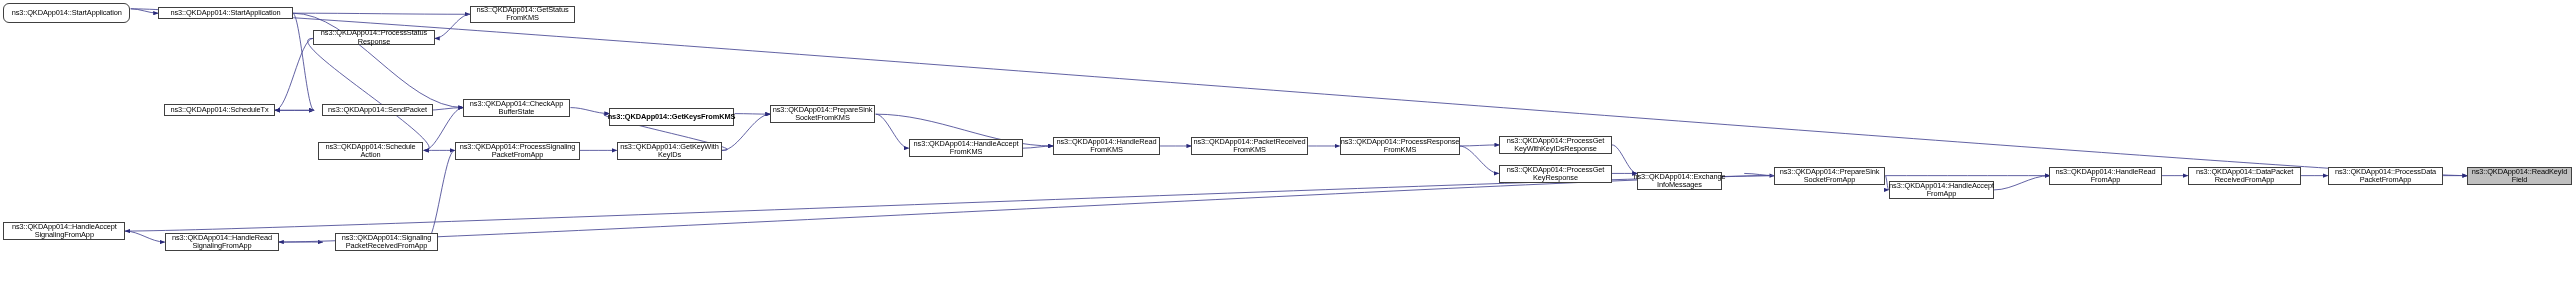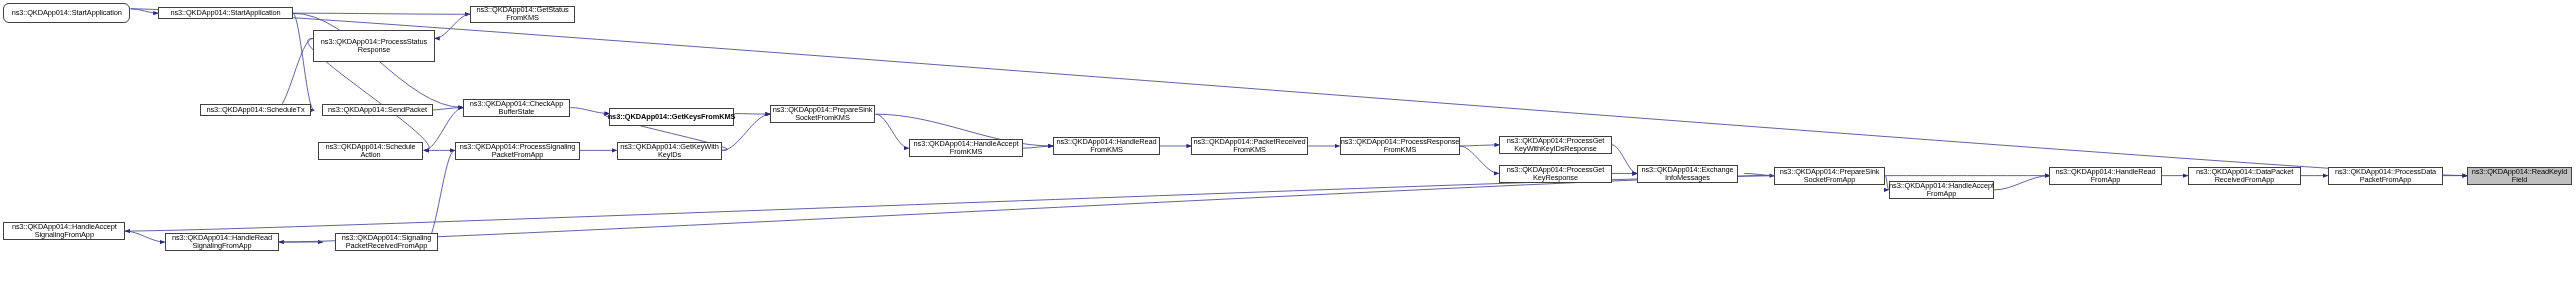--- a/index.html
+++ b/index.html
@@ -87,23 +87,23 @@
         <path d="M776,441 C794.2,441 809.8,274 828,274" fill="none" stroke="#4b4b96" stroke-width="1.6" marker-end="url(#arrow)"></path>
         <path d="M3232,320 C2972,320 488,421 228,421" fill="none" stroke="#4b4b96" stroke-width="1.6" marker-end="url(#arrow)"></path>
         <path d="M3232,320 C2972,320 768,441 508,441" fill="none" stroke="#4b4b96" stroke-width="1.6" marker-end="url(#arrow)"></path>
       </g>
   </svg>
   <div id="node-layer">
       <div class="node" style="left: 3.3px; top: 2.7px; width: 127px; height: 20px; border-radius: 6px;">ns3::QKDApp014::StartApplication</div>
       <div class="node" style="left: 158px; top: 7.1px; width: 135px; height: 12px;">ns3::QKDApp014::StartApplication</div>
       <div class="node" style="left: 470px; top: 5.5px; width: 105px; height: 17.6px;">ns3::QKDApp014::GetStatus
 FromKMS</div>
-      <div class="node" style="left: 313px; top: 30px; width: 122px; height: 32px; text-align: center;">ns3::QKDApp014::ProcessStatus
+      <div class="node" style="left: 313px; top: 30px; width: 122px; height: 15px; text-align: center;">ns3::QKDApp014::ProcessStatus
 Response</div>
-      <div class="node" style="left: 164px; top: 104px; width: 111px; height: 12px; margin-left: 36px;">ns3::QKDApp014::ScheduleTx</div>
+      <div class="node" style="left: 164px; top: 104px; width: 111px; height: 12px;">ns3::QKDApp014::ScheduleTx</div>
       <div class="node" style="left: 314px; top: 104px; width: 111px; height: 12px; margin-left: 8px;">ns3::QKDApp014::SendPacket</div>
       <div class="node" style="left: 463px; top: 99px; width: 107px; height: 17.6px;">ns3::QKDApp014::CheckApp
 BufferState</div>
       <div class="node" style="left: 318px; top: 142px; width: 105px; height: 17.6px;">ns3::QKDApp014::Schedule
 Action</div>
       <div class="node" style="left: 455px; top: 142px; width: 125px; height: 17.6px;">ns3::QKDApp014::ProcessSignaling
 PacketFromApp</div>
       <div class="node" style="left: 609px; top: 108px; width: 125px; height: 18px; font-weight: bold;">ns3::QKDApp014::GetKeysFromKMS</div>
       <div class="node" style="left: 617px; top: 142px; width: 105px; height: 17.6px;">ns3::QKDApp014::GetKeyWith
 KeyIDs</div>
@@ -114,21 +114,21 @@
       <div class="node" style="left: 1053px; top: 137px; width: 107px; height: 17.6px;">ns3::QKDApp014::HandleRead
 FromKMS</div>
       <div class="node" style="left: 1191px; top: 137px; width: 117px; height: 17.6px;">ns3::QKDApp014::PacketReceived
 FromKMS</div>
       <div class="node" style="left: 1340px; top: 137px; width: 120px; height: 17.6px;">ns3::QKDApp014::ProcessResponse
 FromKMS</div>
       <div class="node" style="left: 1499px; top: 136px; width: 113px; height: 17.6px;">ns3::QKDApp014::ProcessGet
 KeyWithKeyIDsResponse</div>
       <div class="node" style="left: 1499px; top: 165px; width: 113px; height: 17.6px;">ns3::QKDApp014::ProcessGet
 KeyResponse</div>
-      <div class="node" style="left: 1637px; top: 165px; width: 101px; height: 17.6px;">ns3::QKDApp014::Exchange
+      <div class="node" style="left: 1637px; top: 172px; width: 85px; height: 17.6px;">ns3::QKDApp014::Exchange
 InfoMessages</div>
       <div class="node" style="left: 1774px; top: 167px; width: 111px; height: 17.6px;">ns3::QKDApp014::PrepareSink
 SocketFromApp</div>
       <div class="node" style="left: 1889px; top: 181px; width: 105px; height: 17.6px;">ns3::QKDApp014::HandleAccept
 FromApp</div>
       <div class="node" style="left: 2049px; top: 167px; width: 113px; height: 17.6px;">ns3::QKDApp014::HandleRead
 FromApp</div>
       <div class="node" style="left: 2188px; top: 167px; width: 113px; height: 17.6px;">ns3::QKDApp014::DataPacket
 ReceivedFromApp</div>
       <div class="node" style="left: 2328px; top: 167px; width: 115px; height: 17.6px;">ns3::QKDApp014::ProcessData

